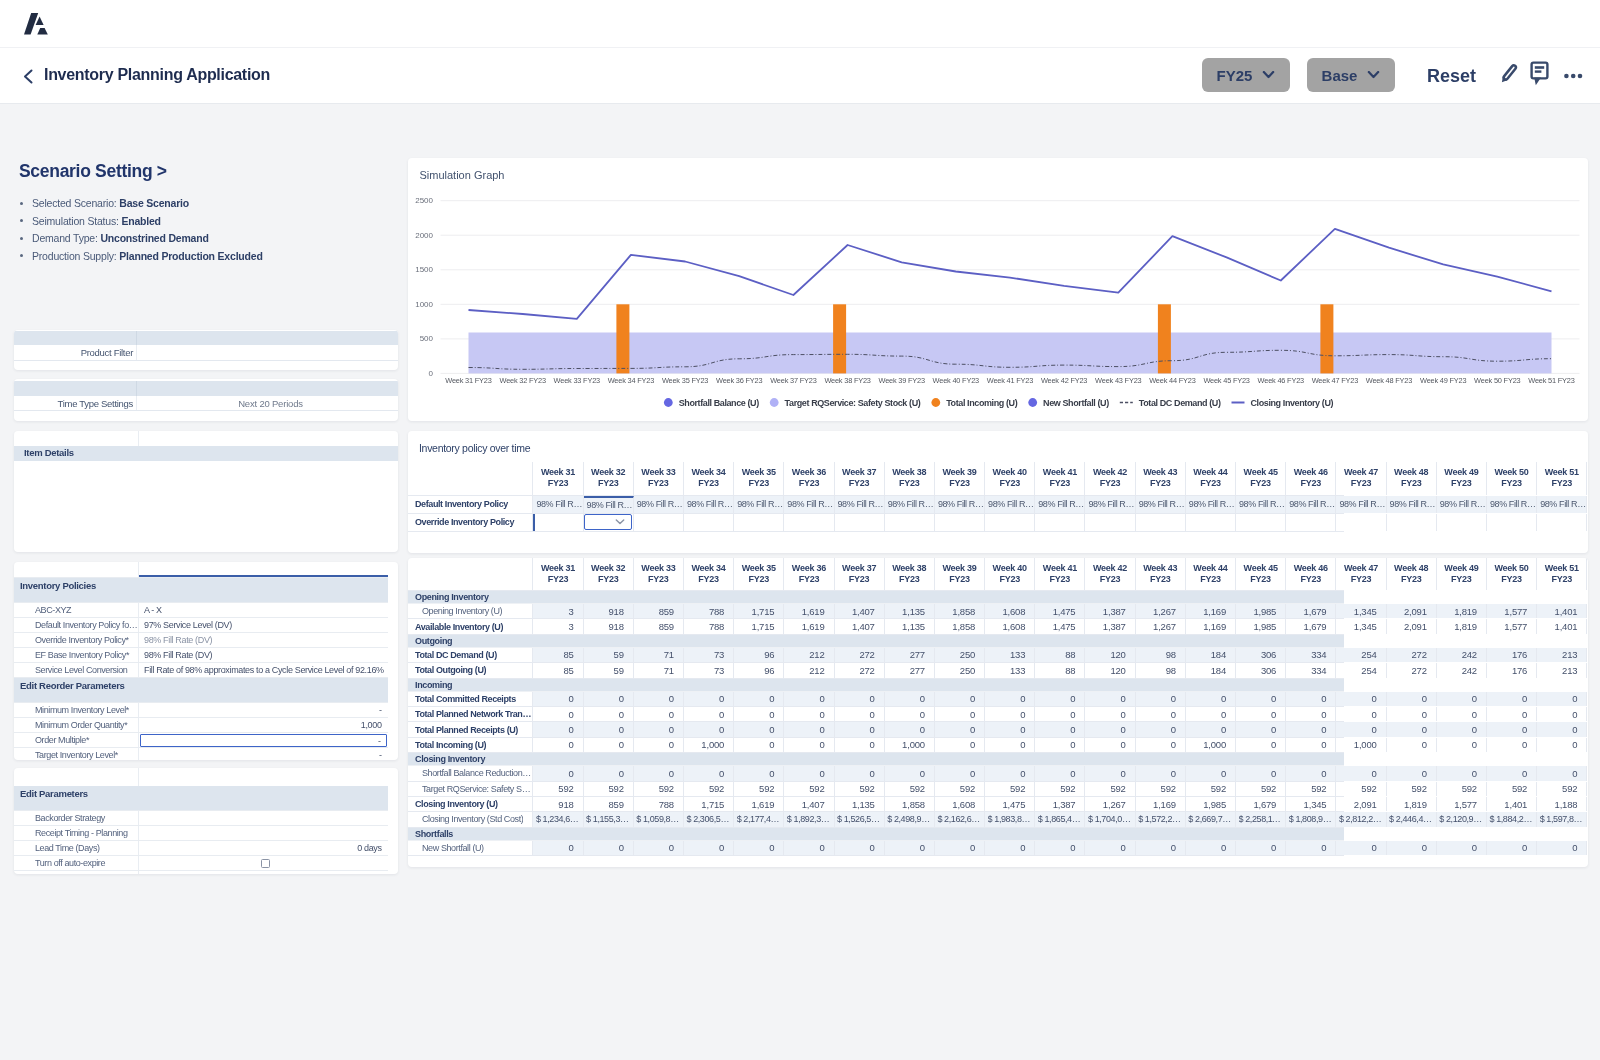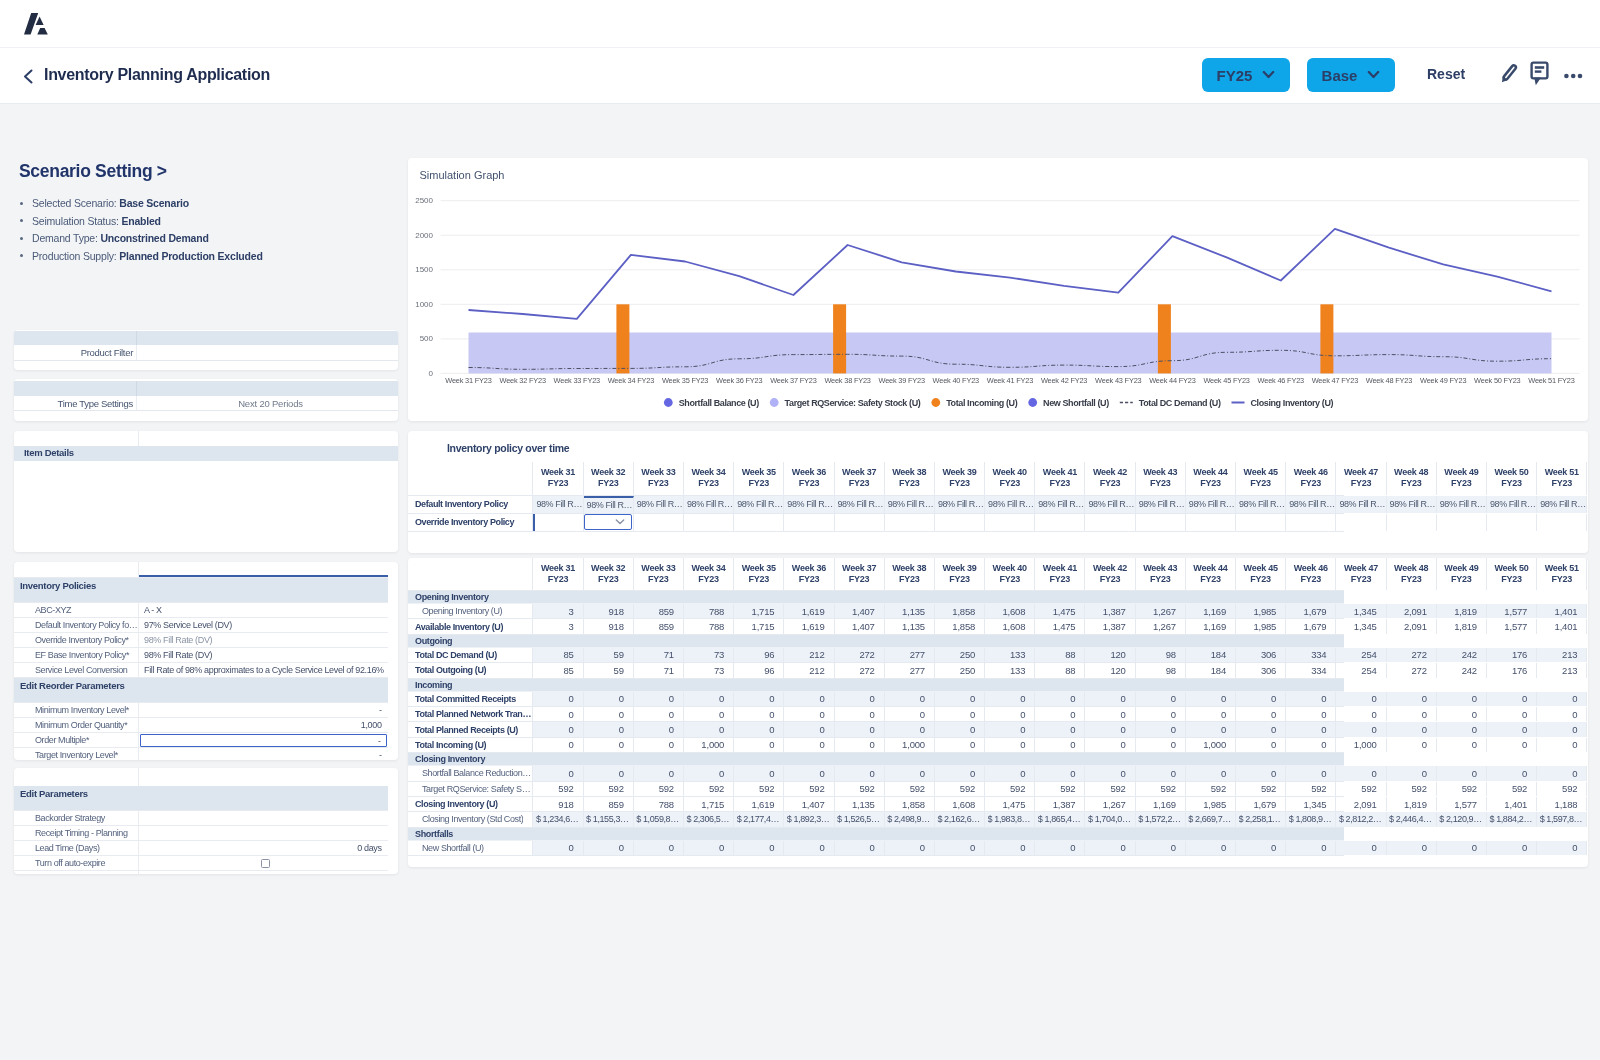--- a/index.html
+++ b/index.html
@@ -1,20 +1,20 @@
 <!DOCTYPE html>
 <html><head><meta charset="utf-8">
 <style>
 * { margin:0; padding:0; box-sizing:border-box; }
 html,body { width:1600px; height:1060px; background:#f3f4f6; font-family:"Liberation Sans", sans-serif; position:relative; overflow:hidden; }
 .bar1 { position:absolute; left:0; top:0; width:1600px; height:48px; background:#fff; border-bottom:1px solid #f0f1f4; }
 .bar2 { position:absolute; left:0; top:48px; width:1600px; height:56px; background:#fff; border-bottom:1px solid #e7eaee; }
 .title { position:absolute; left:44px; top:18px; font-size:16px; font-weight:bold; color:#1e2c4f; letter-spacing:-0.3px; }
-.hbtn { position:absolute; top:10px; height:34px; background:#0ea5e9; border-radius:6px; display:flex; align-items:center; justify-content:center; gap:10px; font-size:15px; font-weight:bold; color:#2c3e66; }
-.reset { position:absolute; top:18px; left:1427px; font-size:14px; font-weight:bold; color:#2c3e66; }
+.hbtn { position:absolute; top:10px; height:34px; background:#a3a3a3; border-radius:6px; display:flex; align-items:center; justify-content:center; gap:10px; font-size:15px; font-weight:bold; color:#2c3e66; }
+.reset { position:absolute; top:18px; left:1427px; font-size:18px; font-weight:bold; color:#2c3e66; }
 .hicon { position:absolute; top:19px; }
 .hicon svg { display:block; }
 .card { position:absolute; background:#fff; border-radius:4px; box-shadow:0 1px 3px rgba(30,40,70,0.08); overflow:hidden; }
 h1.scen { position:absolute; left:19px; top:161px; font-size:17.5px; color:#21356b; font-weight:bold; letter-spacing:-0.3px; }
 .bullets { position:absolute; left:19px; top:196px; width:370px; }
 .bullets div { position:relative; padding-left:13px; font-size:10.5px; letter-spacing:-0.2px; color:#4a5a78; height:17.5px; line-height:14px; }
 .bullets div b { color:#2d3f66; }
 .bullets div::before { content:""; position:absolute; left:1px; top:5.5px; width:3px; height:3px; border-radius:50%; background:#5a6880; }
 .hstrip { display:flex; height:14.5px; }
 .hs1 { width:123px; background:#dde5ee; border-right:1px solid #cfd9e4; }
@@ -28,21 +28,21 @@
 .idv { flex:1; }
 .idstrip { height:14.5px; background:#dde5ee; font-size:9.5px; letter-spacing:-0.3px; font-weight:bold; color:#2e4168; padding-left:10px; line-height:14.5px; }
 .pstrip { height:25px; background:#dde5ee; font-size:9.5px; letter-spacing:-0.3px; font-weight:bold; color:#2e4168; padding-left:6px; line-height:15.2px; border-bottom:1px solid #e8ecf1; }
 .prow { display:flex; height:15.1px; border-bottom:1px solid #e8ecf1; }
 .pl { width:125px; border-right:1px solid #e9edf2; font-size:9px; letter-spacing:-0.4px; color:#54627e; padding-left:21px; line-height:14.5px; white-space:nowrap; overflow:hidden; }
 .pv { flex:1; font-size:9px; letter-spacing:-0.35px; color:#44506b; padding-left:5px; line-height:14.5px; white-space:nowrap; overflow:hidden; position:relative; }
 .pv.pr { text-align:right; padding-right:6px; }
 .selbot { border-bottom:2px solid #3b5ea8; }
 .inpbox { position:absolute; inset:0.5px 1px 0.5px 1px; border:1.5px solid #3d64c8; background:#fff; text-align:right; padding-right:5px; line-height:12px; border-radius:1px; }
 .chk { display:inline-block; width:9px; height:9px; border:1.2px solid #8a93a5; border-radius:1.5px; margin-top:2.5px; background:#fff; }
-.ttl { font-size:10.5px; font-weight:bold; color:#2e4168; letter-spacing:-0.3px;margin-left:28px; }
+.ttl { font-size:10.5px; font-weight:normal; color:#2e4168; letter-spacing:-0.3px; }
 .grid { width:936px; }
 .trow { display:flex; border-bottom:1px solid #e5e9f0; }
 .th { width:50.2px; flex:none; border-right:1px solid #e5e9f0; display:flex; align-items:center; justify-content:center; text-align:center; font-size:9px; letter-spacing:-0.25px; font-weight:bold; color:#2e4168; line-height:11px; }
 .th.first { width:125.4px; }
 .strip { height:13px; background:#dde5ee; font-size:9px; letter-spacing:-0.35px; font-weight:bold; color:#2e4168; padding-left:7px; line-height:13px; border-bottom:1px solid #eef1f5; }
 .lbl, .lblb { width:125.4px; flex:none; border-right:1px solid #e5e9f0; font-size:9px; letter-spacing:-0.4px; color:#54627e; padding-left:14px; display:flex; align-items:center; white-space:nowrap; overflow:hidden; background:#fff; }
 .lblb { color:#2e4168; font-weight:bold; padding-left:7px; }
 .num { width:50.2px; flex:none; border-right:1px solid #e5e9f0; font-size:9.5px; letter-spacing:-0.2px; color:#44506b; display:flex; align-items:center; justify-content:flex-end; padding-right:9px; white-space:nowrap; overflow:hidden; }
 .num.tintc { background:#edf2f8; }
 .num.money { justify-content:flex-start; padding-left:2.5px; padding-right:0; font-size:9px; letter-spacing:-0.4px; }

